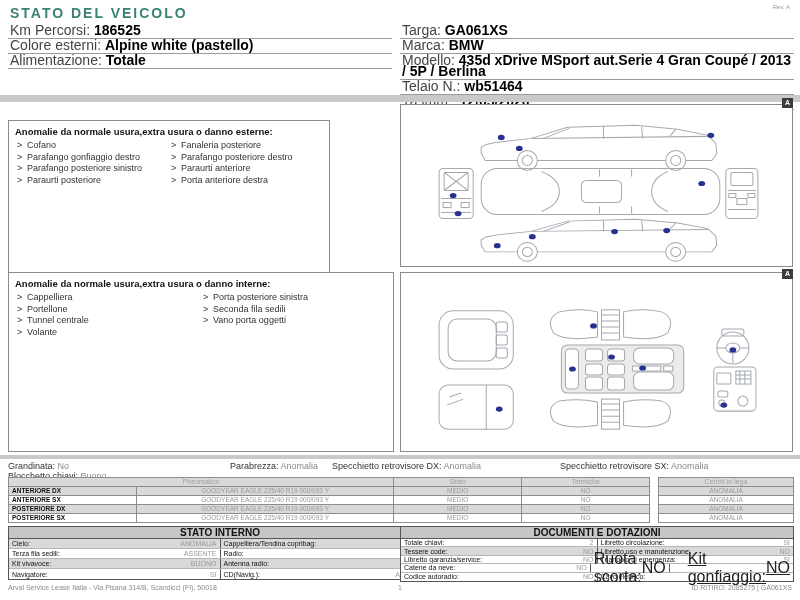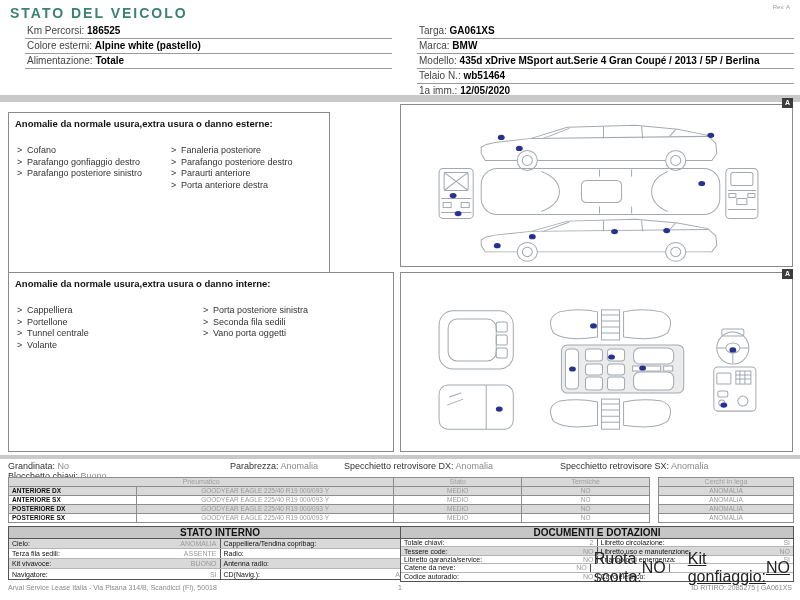--- a/index.html
+++ b/index.html
@@ -9,36 +9,36 @@
 
   
   .title { position:absolute; left:10px; top:5px; font-size:14px; font-weight:bold;
     letter-spacing:2px; color:#3a8272; }
   .rev { position:absolute; right:10px; top:4px; font-size:6px; color:#999; }
 
   .info-col { position:absolute; top:24px; }
   .info-col.left  { left:8px;  width:384px; }
   .info-col.right { left:400px; width:394px; }
   .info-row { border-bottom:1px solid #9a9a9a; padding:1px 2px 2px 2px;
-    font-size:10px; color:#444; line-height:11px; min-height:13px;margin-left:17px; }
+    font-size:14px; color:#444; line-height:11px; min-height:13px; }
   .info-row b { color:#000; }
 
   .gray-band { position:absolute; left:0; width:800px; background:#c9c9c9; }
   .band1 { top:95px; height:7px; }
   .band2 { top:455px; height:4px; }
 
   
   .panel { position:absolute; border:1px solid #8a8a8a; background:#fff; }
-  .p-text1 { left:8px;  top:112px; width:322px; height:163px; }
+  .p-text1 { left:8px;  top:120px; width:322px; height:163px; }
   .p-diag1 { left:400px; top:104px; width:393px; height:163px; }
   .p-text2 { left:8px;  top:272px; width:386px; height:180px; }
   .p-diag2 { left:400px; top:272px; width:393px; height:180px; }
   .panel h2 { font-size:9.5px; color:#111; padding:5px 6px 3px 6px; }
   .cols { display:flex; padding:0 6px; }
-  .cols ul { list-style:none; width:50%;margin-top:13px; }
+  .cols ul { list-style:none; width:50%; }
   .cols li { font-size:9px; color:#333; line-height:11.5px; padding-left:12px; position:relative; }
   .cols li::before { content:">"; position:absolute; left:2px; color:#333; }
   .panel svg { width:100%; height:100%; display:block; }
 
   .badge { position:absolute; width:11px; height:10px; background:#3c3c3c; color:#fff;
     font-size:7px; font-weight:bold; text-align:center; line-height:10px; }
   .badge1 { left:782px; top:98px; }
   .badge2 { left:782px; top:269px; }
 
   
@@ -113,20 +113,21 @@
 
   <div class="gray-band band1"></div>
 
   <section class="panel p-text1">
     <h2>Anomalie da normale usura,extra usura o danno esterne:</h2>
     <div class="cols">
       <ul>
         <li>Cofano</li>
         <li>Parafango gonfiaggio destro</li>
         <li>Parafango posteriore sinistro</li>
+        <li>Paraurti posteriore</li>
       </ul>
       <ul>
         <li>Fanaleria posteriore</li>
         <li>Parafango posteriore destro</li>
         <li>Paraurti anteriore</li>
         <li>Porta anteriore destra</li>
       </ul>
     </div>
   </section>
 
@@ -278,21 +279,21 @@
     <span class="sv">No</span>
   </div>
   <div class="status-item" style="left:8px; top:471px;">
     <span>Blocchetto chiavi:</span>
     <span class="sv">Buono</span>
   </div>
   <div class="status-item" style="left:230px; top:461px;">
     <span>Parabrezza:</span>
     <span class="sv">Anomalia</span>
   </div>
-  <div class="status-item" style="left:344px; top:461px;">
+  <div class="status-item" style="left:332px; top:461px;">
     <span>Specchietto retrovisore DX:</span>
     <span class="sv">Anomalia</span>
   </div>
   <div class="status-item" style="left:560px; top:461px;">
     <span>Specchietto retrovisore SX:</span>
     <span class="sv">Anomalia</span>
   </div>
 
   <div class="tires-wrap">
     <table class="tires">

